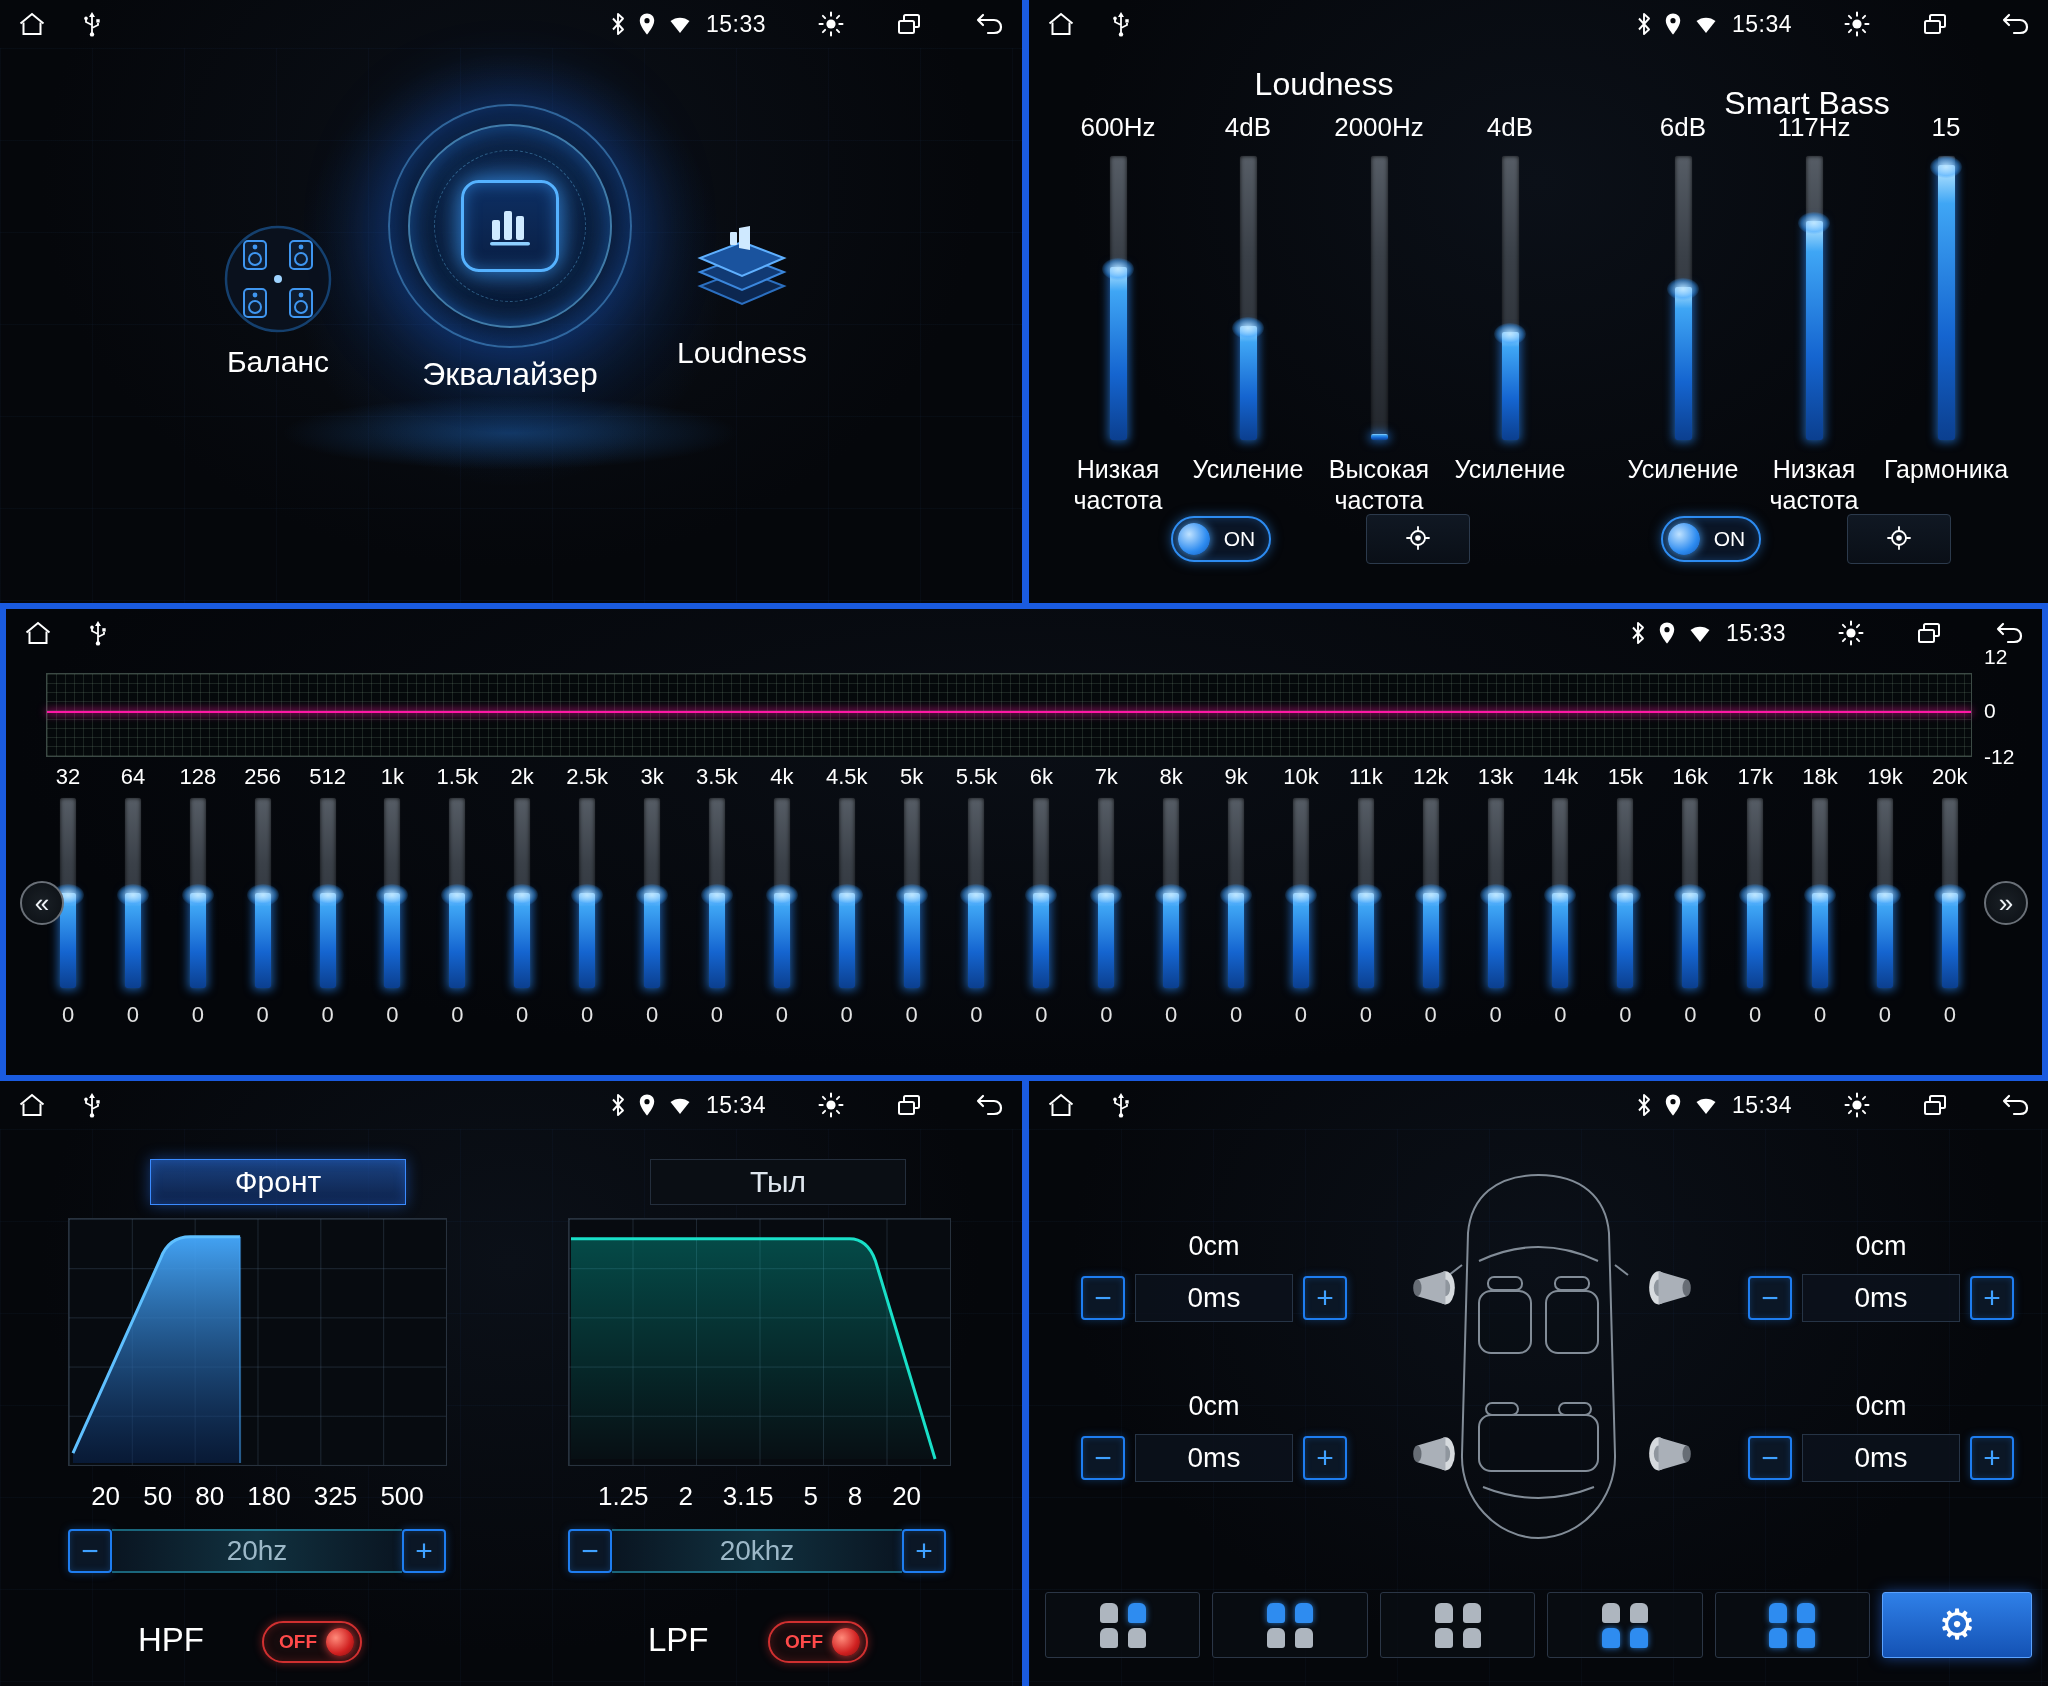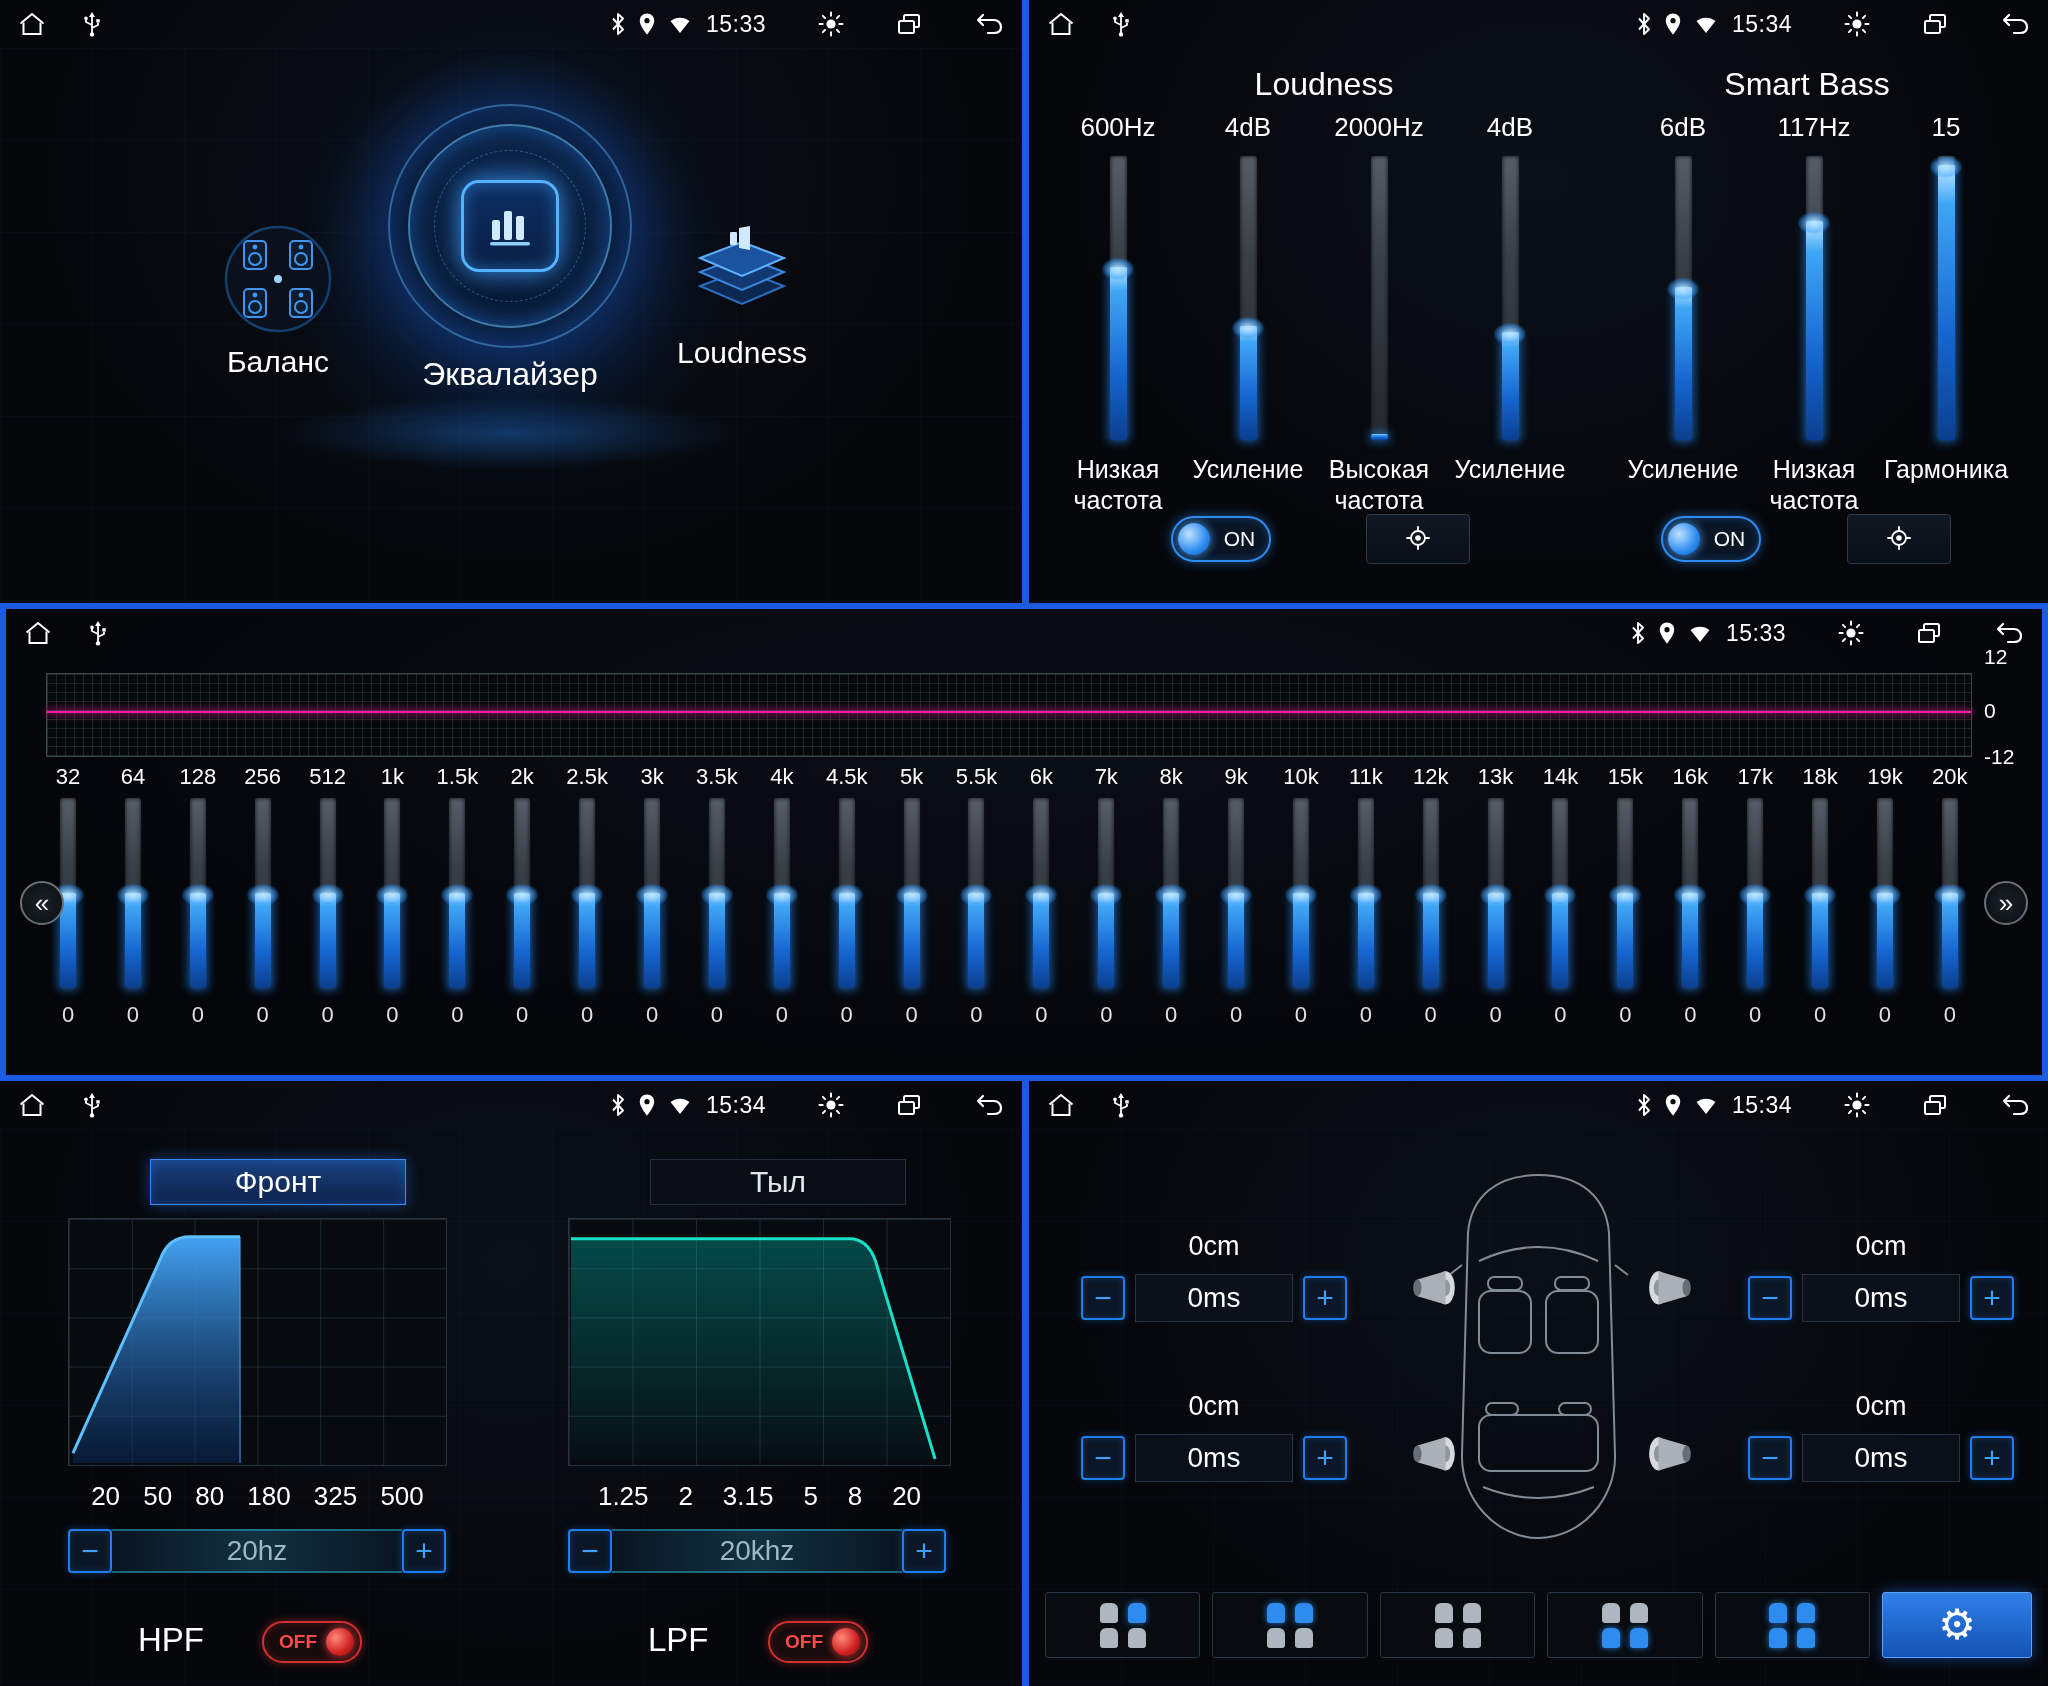--- a/index.html
+++ b/index.html
@@ -79,21 +79,21 @@
   .eq-label { position:absolute; left:388px; top:356px; width:244px; text-align:center; font-size:32px; color:#fff; }
 
   .preset-row { position:absolute; left:10px; right:10px; bottom:18px; height:58px; display:flex; gap:8px; }
   .preset-tab { flex:1; display:flex; align-items:center; justify-content:center; font-size:30px; color:#e8eef5;
     background: rgba(10,16,28,.8); border:1px solid #141e2c; cursor:pointer; }
   .preset-tab.active { background: linear-gradient(180deg,#2f80e8,#1452b4); border:1px solid #4a9aff;
     box-shadow: 0 0 16px rgba(40,120,255,.5); color:#fff; }
 
   
   .loud-title { position:absolute; top:66px; width:300px; text-align:center; font-size:32px; color:#fff; }
-  .lt1 { left:145px; } .lt2 { left:628px; }
+  .lt1 { left:145px; } .lt2 { left:628px;margin-top:19px; }
   .loud-col { position:absolute; top:112px; width:130px; display:flex; flex-direction:column; align-items:center; }
   .loud-col:nth-child(1){ left:24px; }  .loud-col:nth-child(2){ left:154px; }
   .loud-col:nth-child(3){ left:285px; } .loud-col:nth-child(4){ left:416px; }
   .loud-col:nth-child(5){ left:589px; } .loud-col:nth-child(6){ left:720px; }
   .loud-col:nth-child(7){ left:852px; }
   .ls-value { font-size:26px; color:#fff; height:34px; }
   .ls-track { margin-top:10px; height:284px; cursor:pointer; }
   .ls-label { margin-top:14px; font-size:25px; color:#fff; text-align:center; white-space:pre-line; line-height:1.25; }
 
   .toggle-on { position:absolute; width:100px; height:46px; border-radius:23px; background:#0a1526; cursor:pointer;

